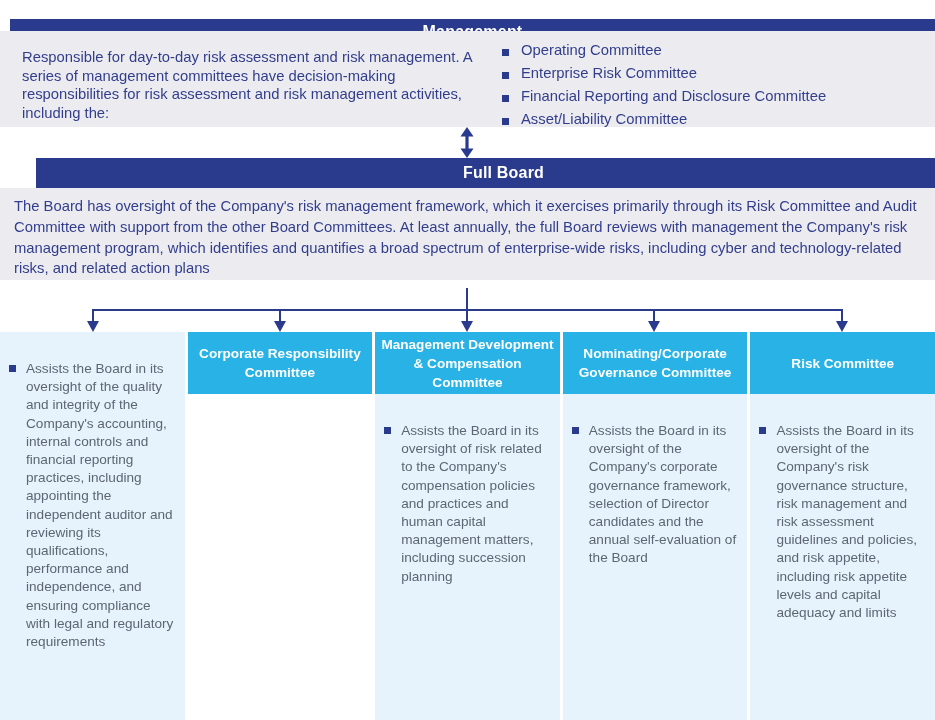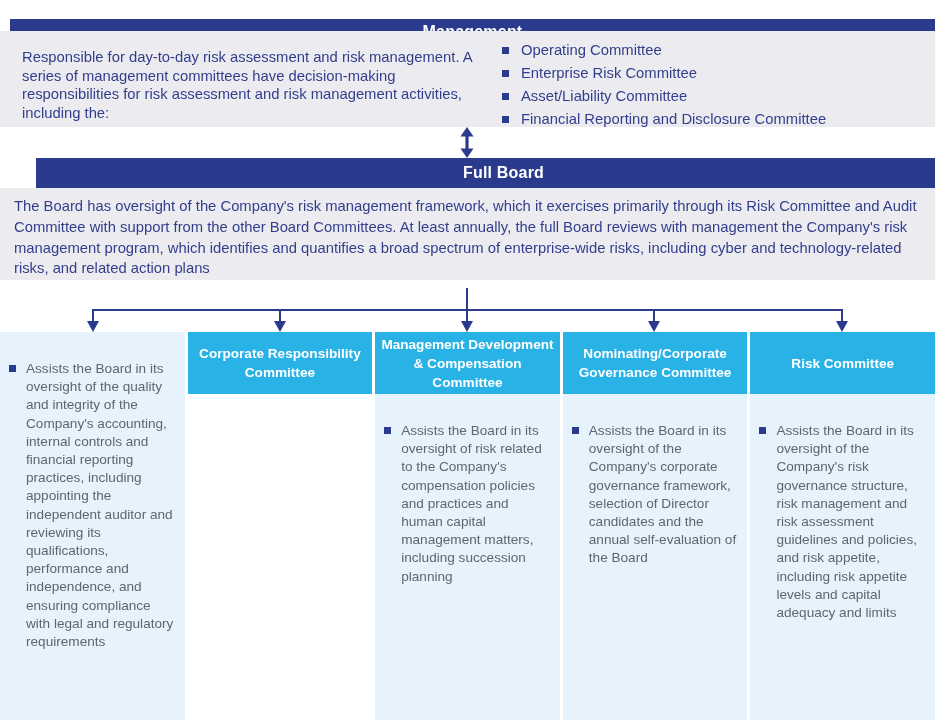--- a/index.html
+++ b/index.html
@@ -9,21 +9,21 @@
   
   .mgmt-bar{position:absolute;left:10px;right:0;top:19px;height:26px;background:#2a3b8d;
     display:flex;align-items:center;justify-content:center;}
   .bar-title{color:#ffffff;font-size:16px;font-weight:bold;letter-spacing:.2px;}
 
   
   .mgmt-box{position:absolute;left:0;top:31px;width:935px;height:96px;background:#ececf0;
     display:flex;box-sizing:border-box;padding:9px 14px 0 14px;}
   .mgmt-desc{width:452px;color:#323e8c;font-size:14.8px;line-height:18.6px;margin:8px;}
   .mgmt-list{list-style:none;margin:2px 0 0 0;padding:0 0 0 20px;flex:1;}
-  .mgmt-list li{display:flex;align-items:flex-start;color:#323e8c;font-size:14.8px;line-height:16px;margin-bottom:7px;}
+  .mgmt-list li{display:flex;align-items:center;color:#323e8c;font-size:14.8px;line-height:16px;margin-bottom:7px;}
   .sq{width:7px;height:7px;background:#2a3b8d;flex:0 0 auto;margin:5px 12px 0 0;}
 
   
   .updown{position:absolute;left:456px;top:127px;}
 
   
   .fb-bar{position:absolute;left:0;top:158px;width:935px;height:30px;background:#2a3b8d;
     display:flex;align-items:center;justify-content:center;margin-left:36px;}
 
   
@@ -60,25 +60,25 @@
       <li>
         <span class="sq"></span>
         <span>Operating Committee</span>
       </li>
       <li>
         <span class="sq"></span>
         <span>Enterprise Risk Committee</span>
       </li>
       <li>
         <span class="sq"></span>
-        <span>Asset/Liability Committee</span>
+        <span>Financial Reporting and Disclosure Committee</span>
       </li>
       <li>
         <span class="sq"></span>
-        <span>Financial Reporting and Disclosure Committee</span>
+        <span>Asset/Liability Committee</span>
       </li>
     </ul>
   </div>
 
   <svg class="updown" width="22" height="31" viewBox="0 0 22 31">
     <polygon points="11,0 4.5,9.5 17.5,9.5" fill="#2a3b8d"></polygon>
     <rect x="9.4" y="8" width="3.2" height="15" fill="#2a3b8d"></rect>
     <polygon points="11,31 4.5,21.5 17.5,21.5" fill="#2a3b8d"></polygon>
   </svg>
 

